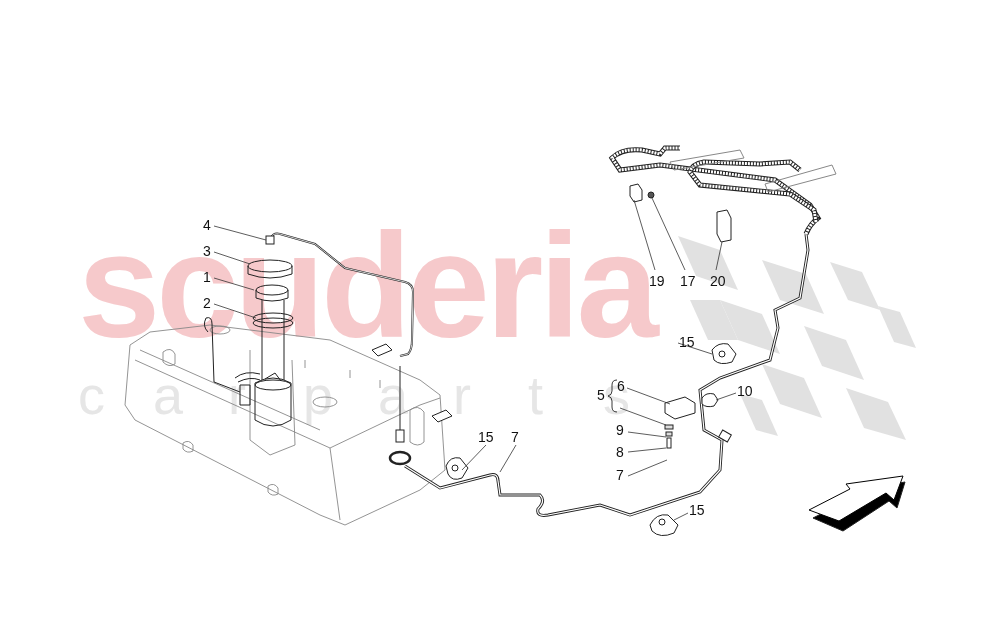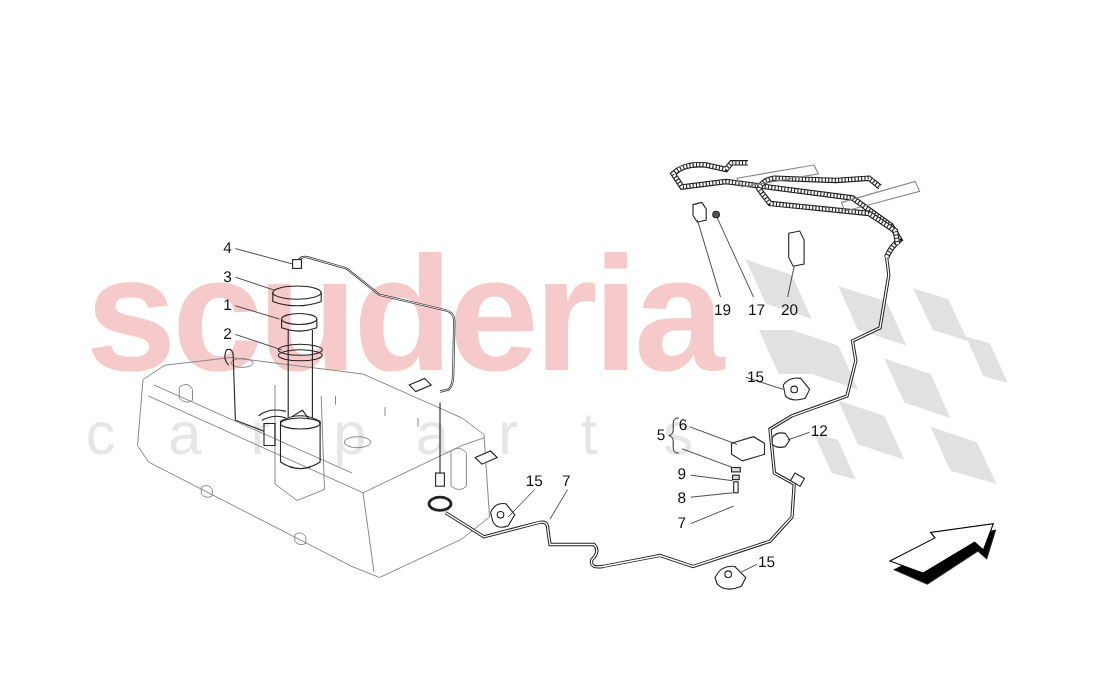--- a/index.html
+++ b/index.html
@@ -152,21 +152,21 @@
 
   <div class="callout" style="left:203px;top:218px;">4</div>
   <div class="callout" style="left:203px;top:244px;">3</div>
   <div class="callout" style="left:203px;top:270px;">1</div>
   <div class="callout" style="left:203px;top:296px;">2</div>
   <div class="callout" style="left:597px;top:388px;">5</div>
   <div class="callout" style="left:617px;top:379px;">6</div>
   <div class="callout" style="left:616px;top:423px;">9</div>
   <div class="callout" style="left:616px;top:445px;">8</div>
   <div class="callout" style="left:616px;top:468px;">7</div>
-  <div class="callout" style="left:737px;top:384px;">12</div>
+  <div class="callout" style="left:737px;top:384px;">10</div>
   <div class="callout" style="left:511px;top:430px;">7</div>
   <div class="callout" style="left:710px;top:274px;">20</div>
   <div class="callout" style="left:649px;top:274px;">19</div>
   <div class="callout" style="left:680px;top:274px;">17</div>
   <div class="callout" style="left:478px;top:430px;">15</div>
   <div class="callout" style="left:679px;top:335px;">15</div>
   <div class="callout" style="left:689px;top:503px;">15</div>
 </div>
 
 </body></html>

